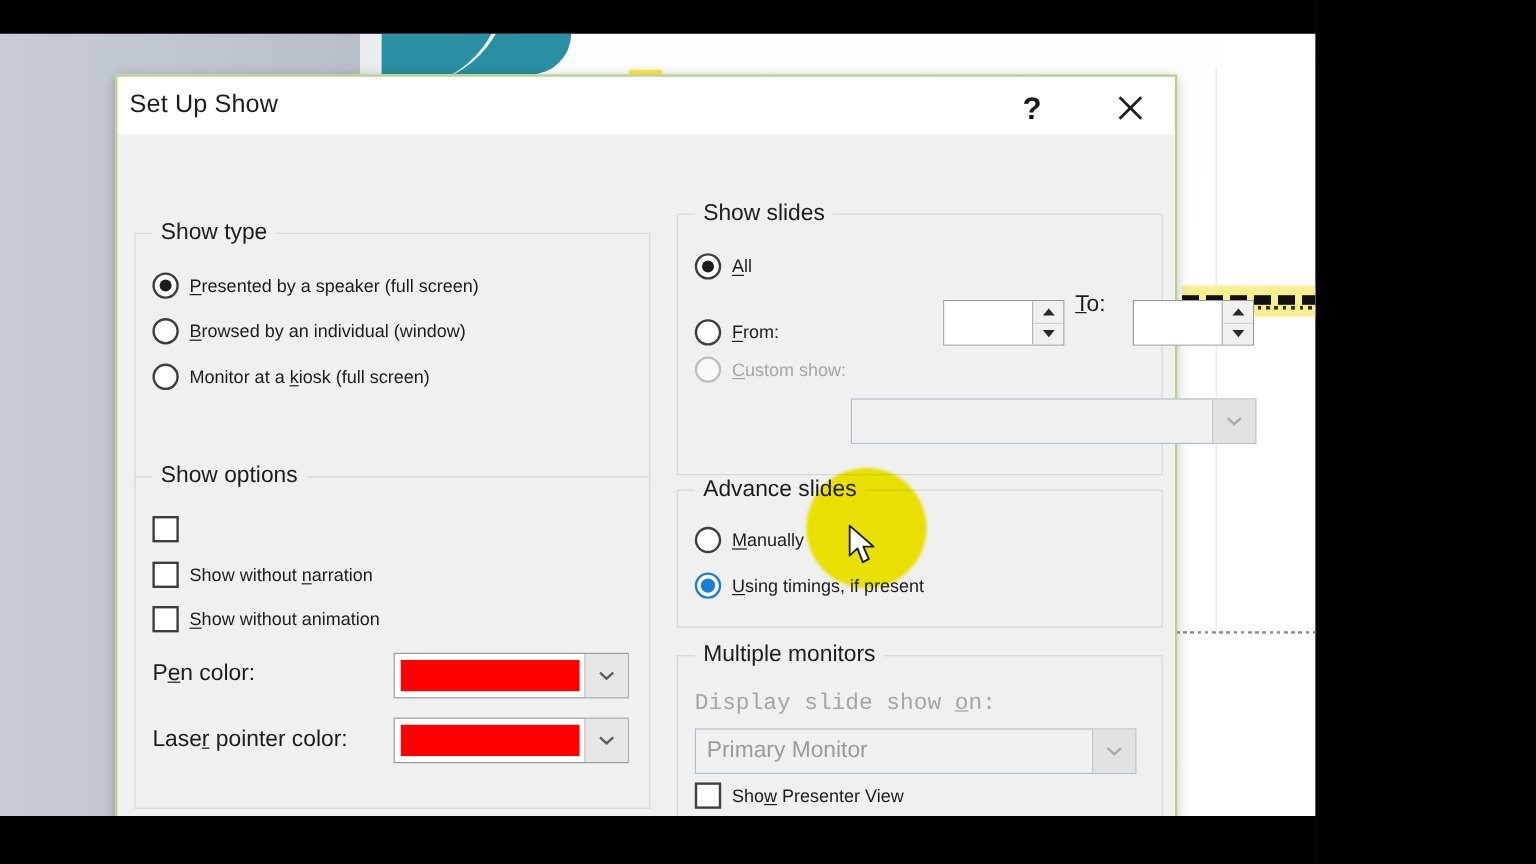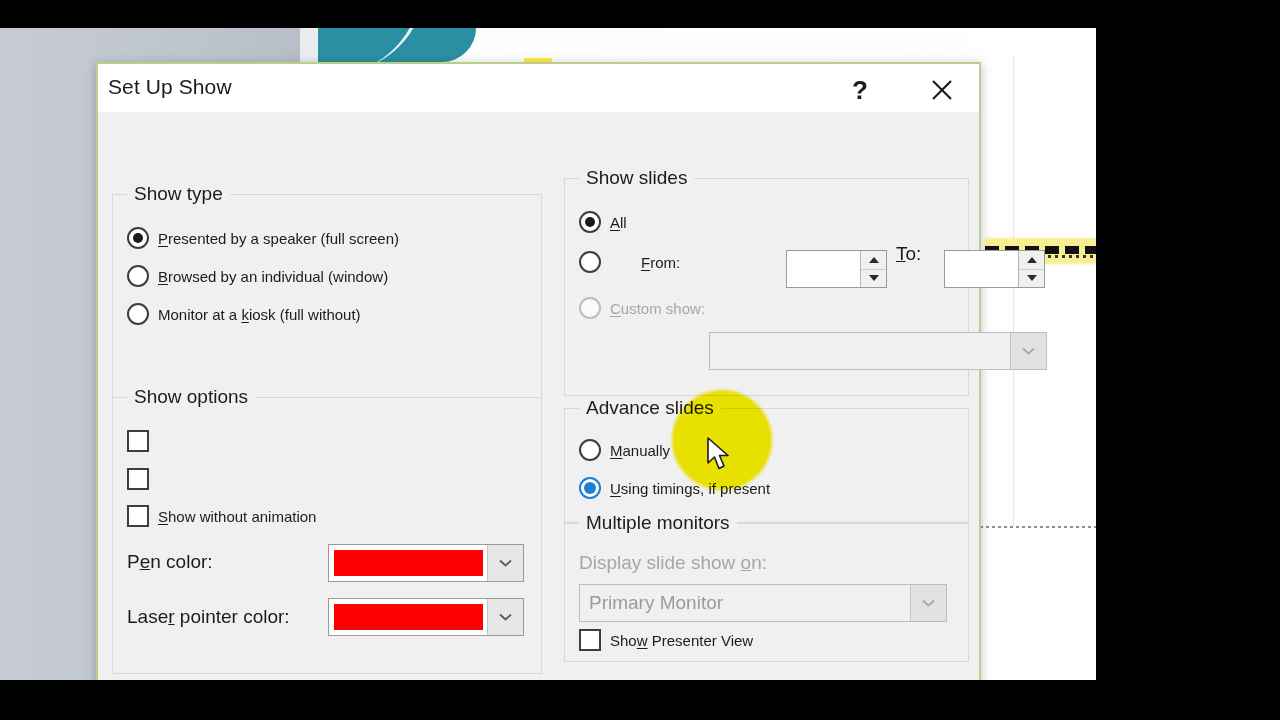--- a/index.html
+++ b/index.html
@@ -174,21 +174,21 @@
     padding: 0 7px;
     font-size: 19px;
     color: #1c1c1c;
     white-space: nowrap;
   }
 
   #grp-showtype     { left: 14px;  top: 50px;  width: 430px; height: 207px; margin-top: 32px; }
   #grp-showoptions  { left: 14px;  top: 285px; width: 430px; height: 277px; }
   #grp-showslides   { left: 466px; top: 66px;  width: 405px; height: 218px; }
   #grp-advance      { left: 466px; top: 296px; width: 405px; height: 115px; }
-  #grp-monitors     { left: 466px; top: 411px; width: 405px; height: 139px; }
+  #grp-monitors     { left: 466px; top: 434px; width: 405px; height: 139px; }
 
   
   .radio-row {
     position: absolute;
     display: flex;
     align-items: center;
     white-space: nowrap;
   }
   .radio {
     width: 22px; height: 22px;
@@ -405,33 +405,34 @@
           <span class="lbl"><u>P</u><span>resented by a speaker (full screen)</span></span>
         </div>
 
         <div class="radio-row" style="left:14px; top:70px;">
           <span class="radio"></span>
           <span class="lbl"><u>B</u><span>rowsed by an individual (window)</span></span>
         </div>
 
         <div class="radio-row" style="left:14px; top:108px;">
           <span class="radio"></span>
-          <span class="lbl"><span>Monitor at a </span><u>k</u><span>iosk (full without)</span></span>
+          <span class="lbl"><span>Monitor at a </span><u>k</u><span>iosk (full screen)</span></span>
         </div>
       </div>
 
       <div class="group" id="grp-showoptions">
         <div class="group-legend">Show options</div>
 
         <div class="check-row" style="left:14px; top:32px;">
           <span class="checkbox"></span>
         </div>
 
         <div class="check-row" style="left:14px; top:70px;">
           <span class="checkbox"></span>
+          <span class="lbl"><span>Show without </span><u>n</u><span>arration</span></span>
         </div>
 
         <div class="check-row" style="left:14px; top:107px;">
           <span class="checkbox"></span>
           <span class="lbl"><u>S</u><span>how without animation</span></span>
         </div>
 
         <div class="field-label" style="left:14px; top:153px;"><span>P</span><u>e</u><span>n color:</span></div>
         <div class="colorbox" style="left:215px; top:146px; width:196px;">
           <span class="swatch" style="background:#FF0000"></span>
@@ -458,21 +459,21 @@
       </div>
 
       <div class="group" id="grp-showslides">
         <div class="group-legend">Show slides</div>
 
         <div class="radio-row" style="left:14px; top:32px;">
           <span class="radio checked"></span>
           <span class="lbl"><u>A</u><span>ll</span></span>
         </div>
 
-        <div class="radio-row" style="left:14px; top:72px;gap:31px;">
+        <div class="radio-row" style="left:14px; top:87px;">
           <span class="radio"></span>
           <span class="lbl"><u>F</u><span>rom:</span></span>
         </div>
 
         <div class="spin" style="left:221px; top:71px; width:101px;">
           <span class="spin-text"></span>
           <span class="spin-btns">
             <div>
                 <span class="tri-up"></span>
               </div>
@@ -523,21 +524,21 @@
 
         <div class="radio-row" style="left:14px; top:68px;">
           <span class="radio blue checked"></span>
           <span class="lbl"><u>U</u><span>sing timings, if present</span></span>
         </div>
       </div>
 
       <div class="group" id="grp-monitors">
         <div class="group-legend">Multiple monitors</div>
 
-        <div class="field-label disabled" style="left:14px; top:28px;"><span>Display slide show </span><u>o</u><span>n:</span></div>
+        <div class="field-label disabled" style="left:14px; top:28px;font-family:Liberation Mono, monospace;"><span>Display slide show </span><u>o</u><span>n:</span></div>
 
         <div class="combo disabled" style="left:14px; top:60px; width:368px;">
           <span class="combo-text">Primary Monitor</span>
           <span class="combo-arrow">
             <span class="chev">
                 <svg width="13" height="8" viewBox="0 0 13 8">
                   <polyline points="1,1.5 6.5,6.5 12,1.5" fill="none" stroke="#a8a8a8" stroke-width="1.9"></polyline>
                 </svg>
               </span>
           </span>

